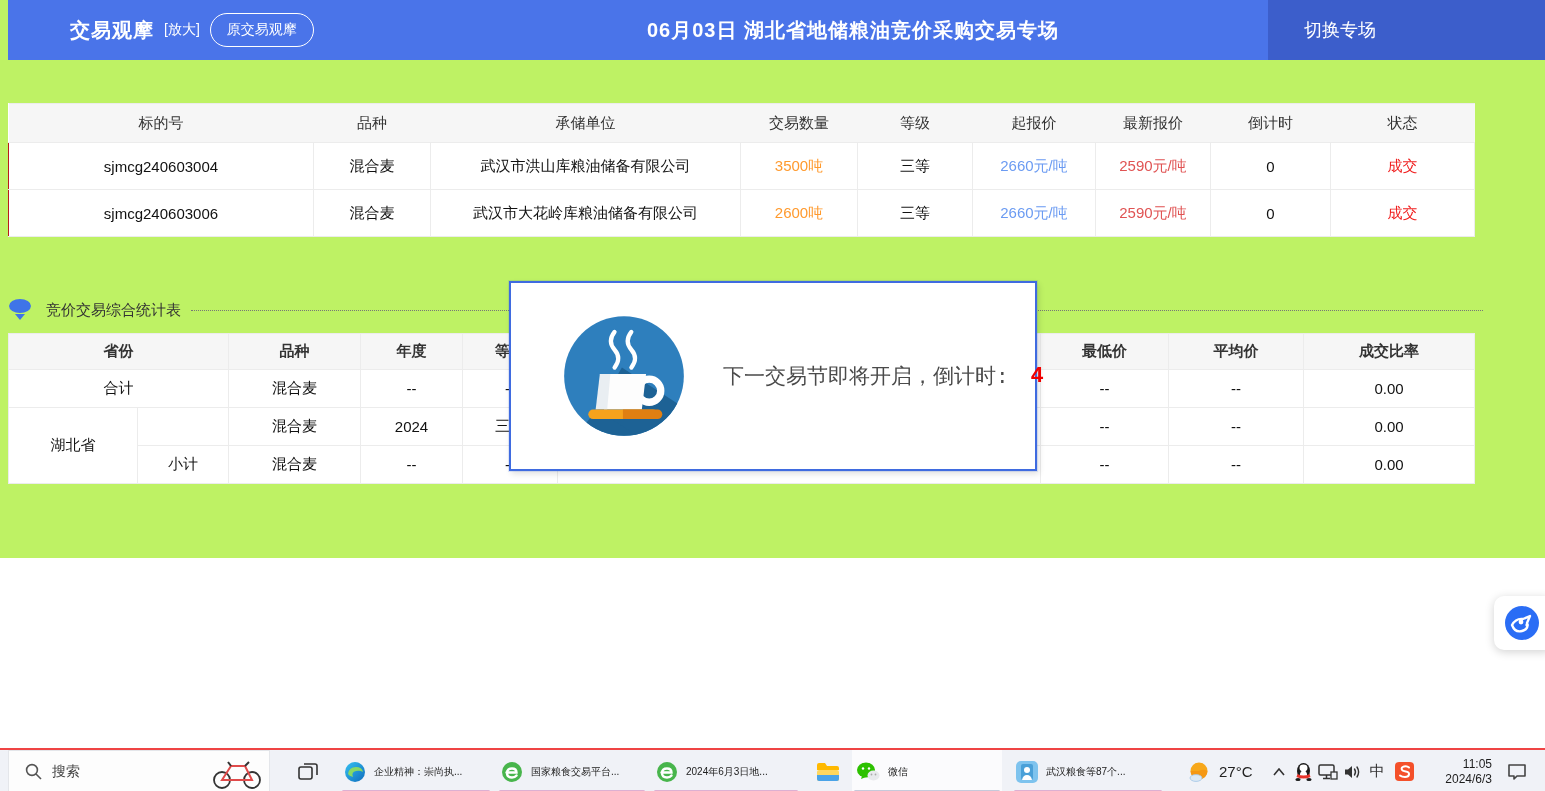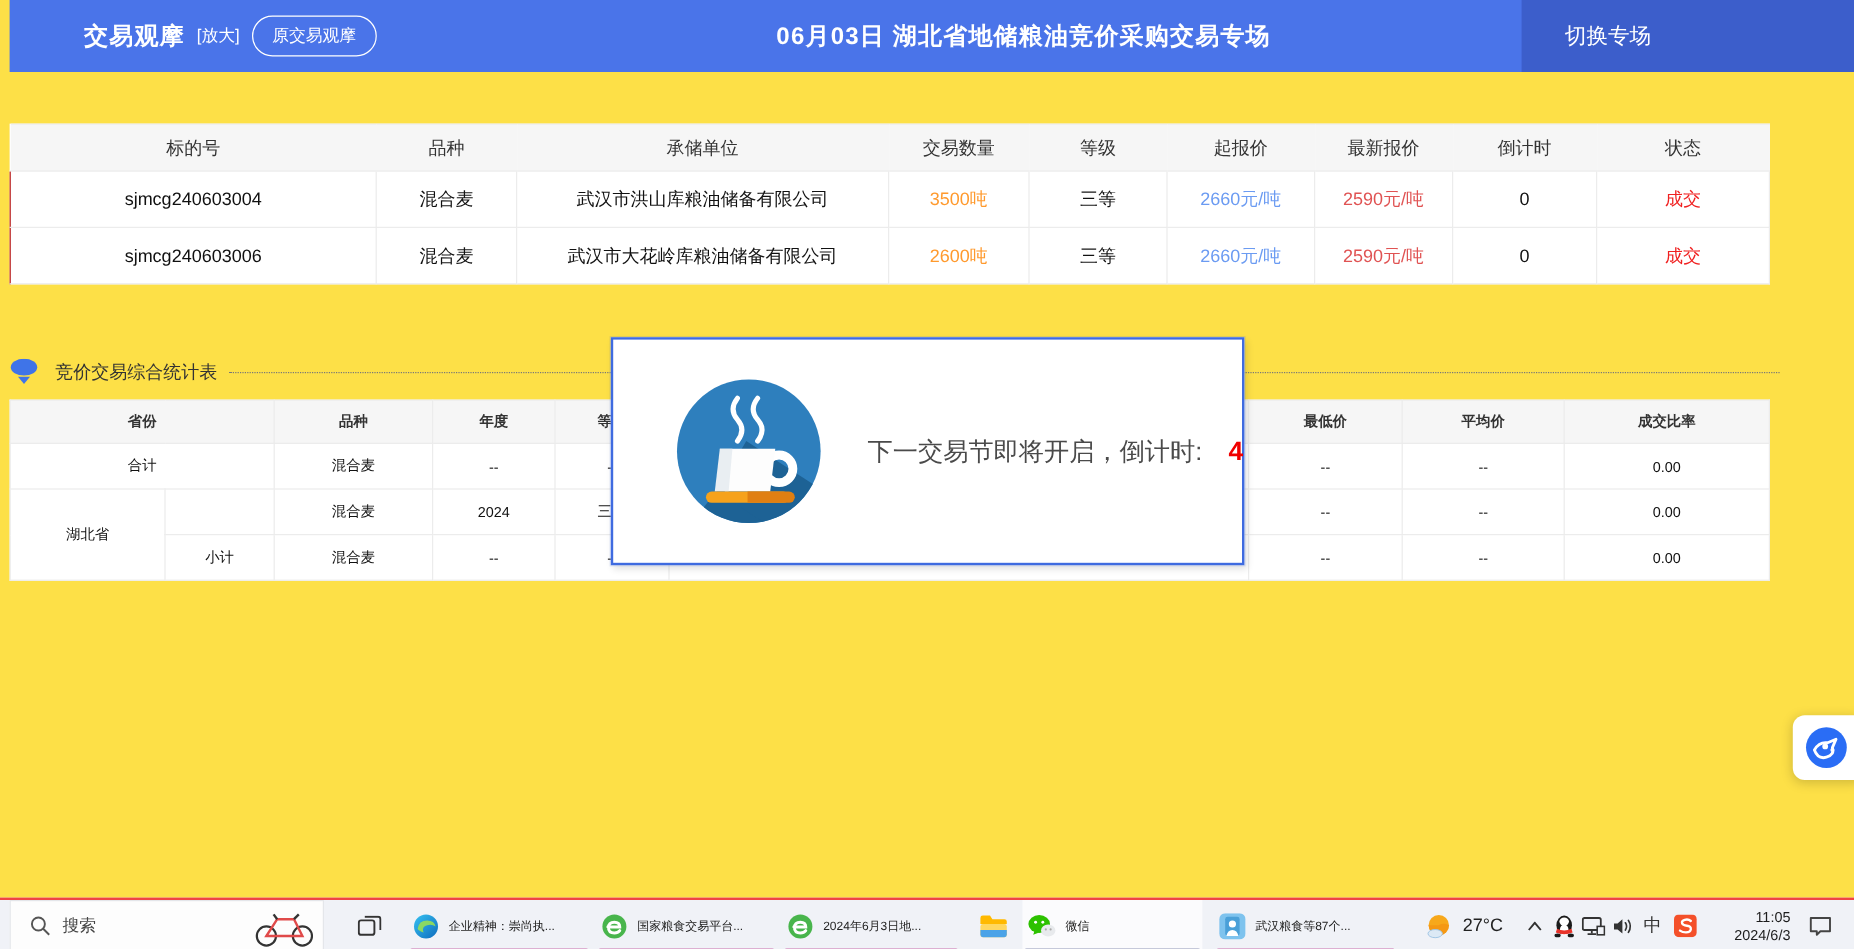--- a/index.html
+++ b/index.html
@@ -1,18 +1,18 @@
 <!DOCTYPE html>
 <html><head>
 <meta charset="utf-8">
 <style>
   * { margin:0; padding:0; box-sizing:border-box; }
   html,body { width:1545px; height:791px; overflow:hidden; background:#fff;
     font-family:"Liberation Sans","DejaVu Sans",sans-serif; }
-  #screen { position:relative; width:1545px; height:791px; background:#fde047; }
+  #screen { position:relative; width:1545px; height:558px; background:#bef264; }
 
   
   #topbar { position:absolute; left:8px; top:0; right:0; height:60px; background:#4a74e9;
     display:flex; align-items:center; color:#fff; }
   .topbar-left { display:flex; align-items:center; gap:10px; padding-left:62px; width:430px; }
   .tb-title { font-size:20px; font-weight:bold; letter-spacing:1px; }
   .tb-zoom { font-size:14px; }
   .tb-origin-btn { border:1px solid #fff; border-radius:17px; background:transparent; color:#fff;
     font-size:14px; padding:7px 16px; cursor:pointer; }
   .tb-center { flex:1; text-align:center; font-size:20px; font-weight:600; letter-spacing:1px; }
@@ -31,29 +31,29 @@
   #live-table { left:8px; top:103px; width:1466px; font-size:15px; color:#111; }
   #live-table thead th { height:39px; background:#f6f6f6; font-weight:normal; color:#333;
     border-top:1px solid #ececec; border-bottom:1px solid #ececec; }
   #live-table tbody td { height:47px; text-align:center; border:1px solid #ececec; }
   #live-table tbody td:first-child { border-left:1px solid #b91c1c; }
   .c-orange { color:#ff9a2e;margin-left:28px; }
   .c-blue { color:#6b9bf2; }
   .c-redprice { color:#e05353; }
   .c-redstatus { color:#f02020; }
 
-  #stats-table { left:8px; top:333px; width:1466px; font-size:12px; color:#111; }
+  #stats-table { left:8px; top:333px; width:1466px; font-size:15px; color:#111; }
   #stats-table th { height:36px; background:#f6f6f6; font-weight:bold; color:#333;
     border:1px solid #ececec; }
   #stats-table td { height:38px; text-align:center; border:1px solid #ececec; }
 
   
   #modal { position:absolute; left:509px; top:281px; width:528px; height:190px; background:#fff;
     border:2px solid #3f6be0; box-shadow:0 0 0 1px rgba(63,107,224,.15),2px 3px 6px rgba(0,0,0,.12);
-    z-index:30; display:flex; align-items:center; }
+    z-index:30; display:flex; align-items:center;font-family:Liberation Mono, monospace; }
   #coffee { width:126px; height:126px; margin-left:50px; flex:none; }
   .modal-text { font-size:21px; color:#4a4a4a; margin-left:36px; white-space:nowrap; }
   .modal-count { font-size:22px; color:#f00000; margin-left:22px; font-weight:600; }
 
   
   #float-widget { position:absolute; left:1494px; top:596px; width:60px; height:54px; background:#fff;
     border-radius:10px; box-shadow:0 2px 10px rgba(0,0,0,.18); display:flex; align-items:center;
     justify-content:flex-start; padding-left:10px; cursor:pointer; z-index:20; }
 
   

